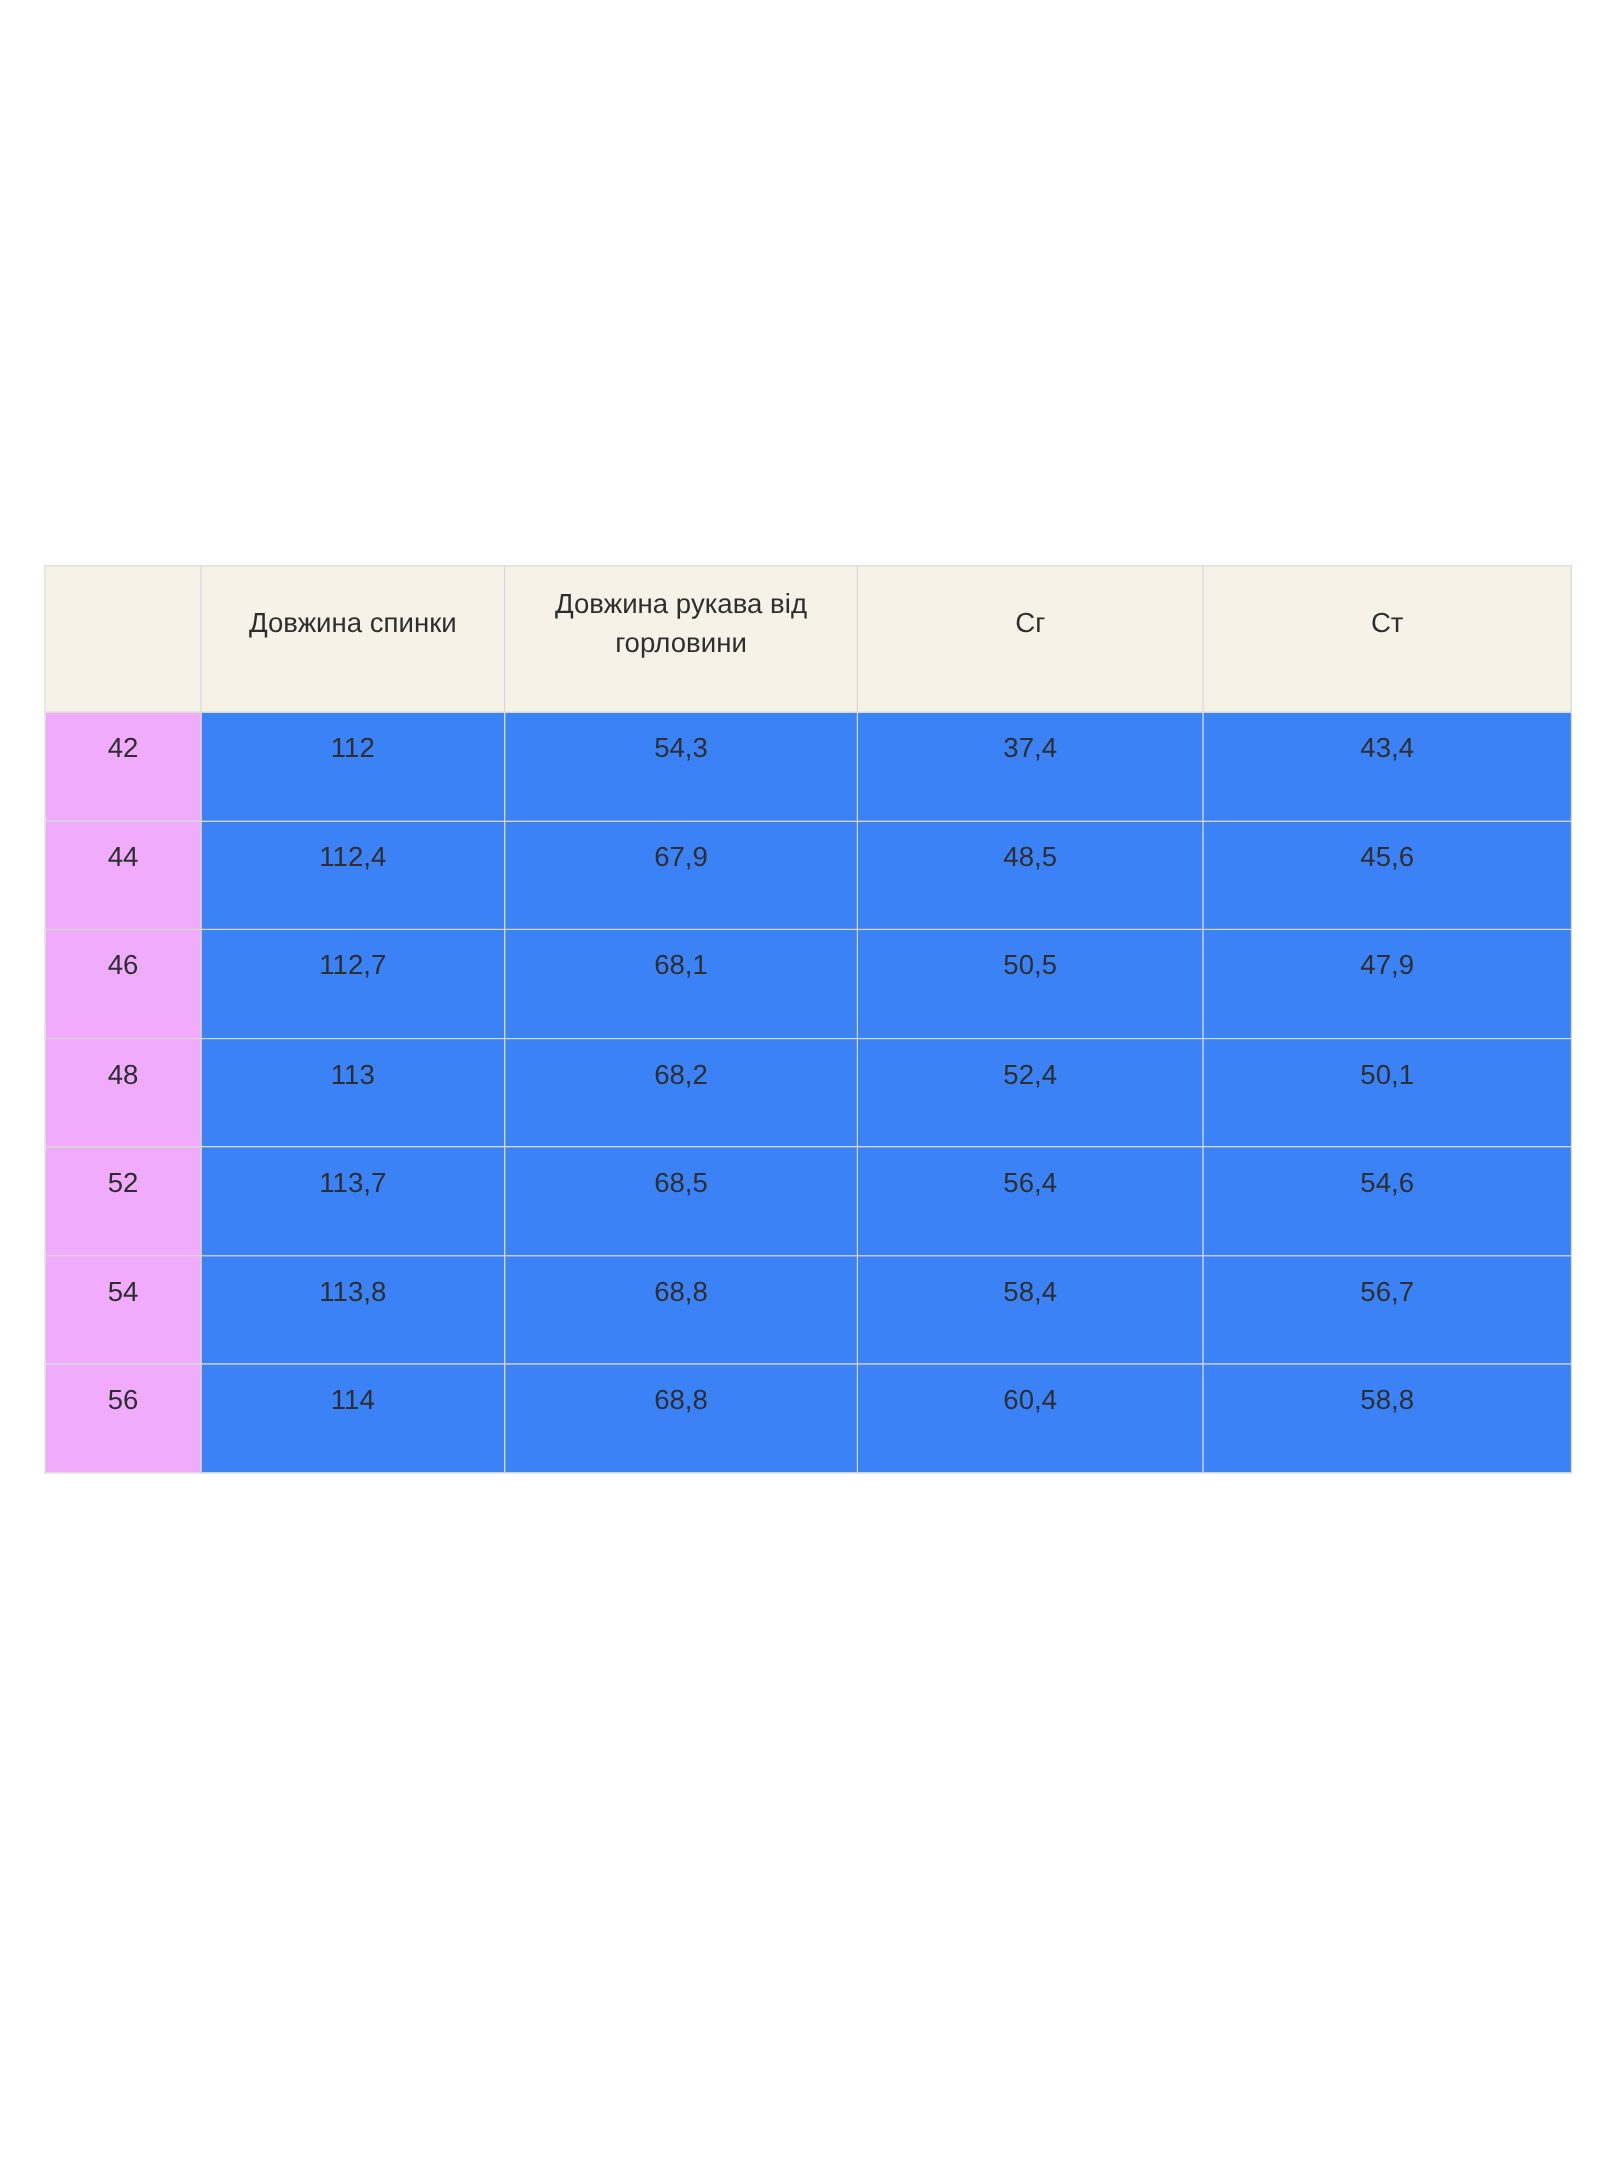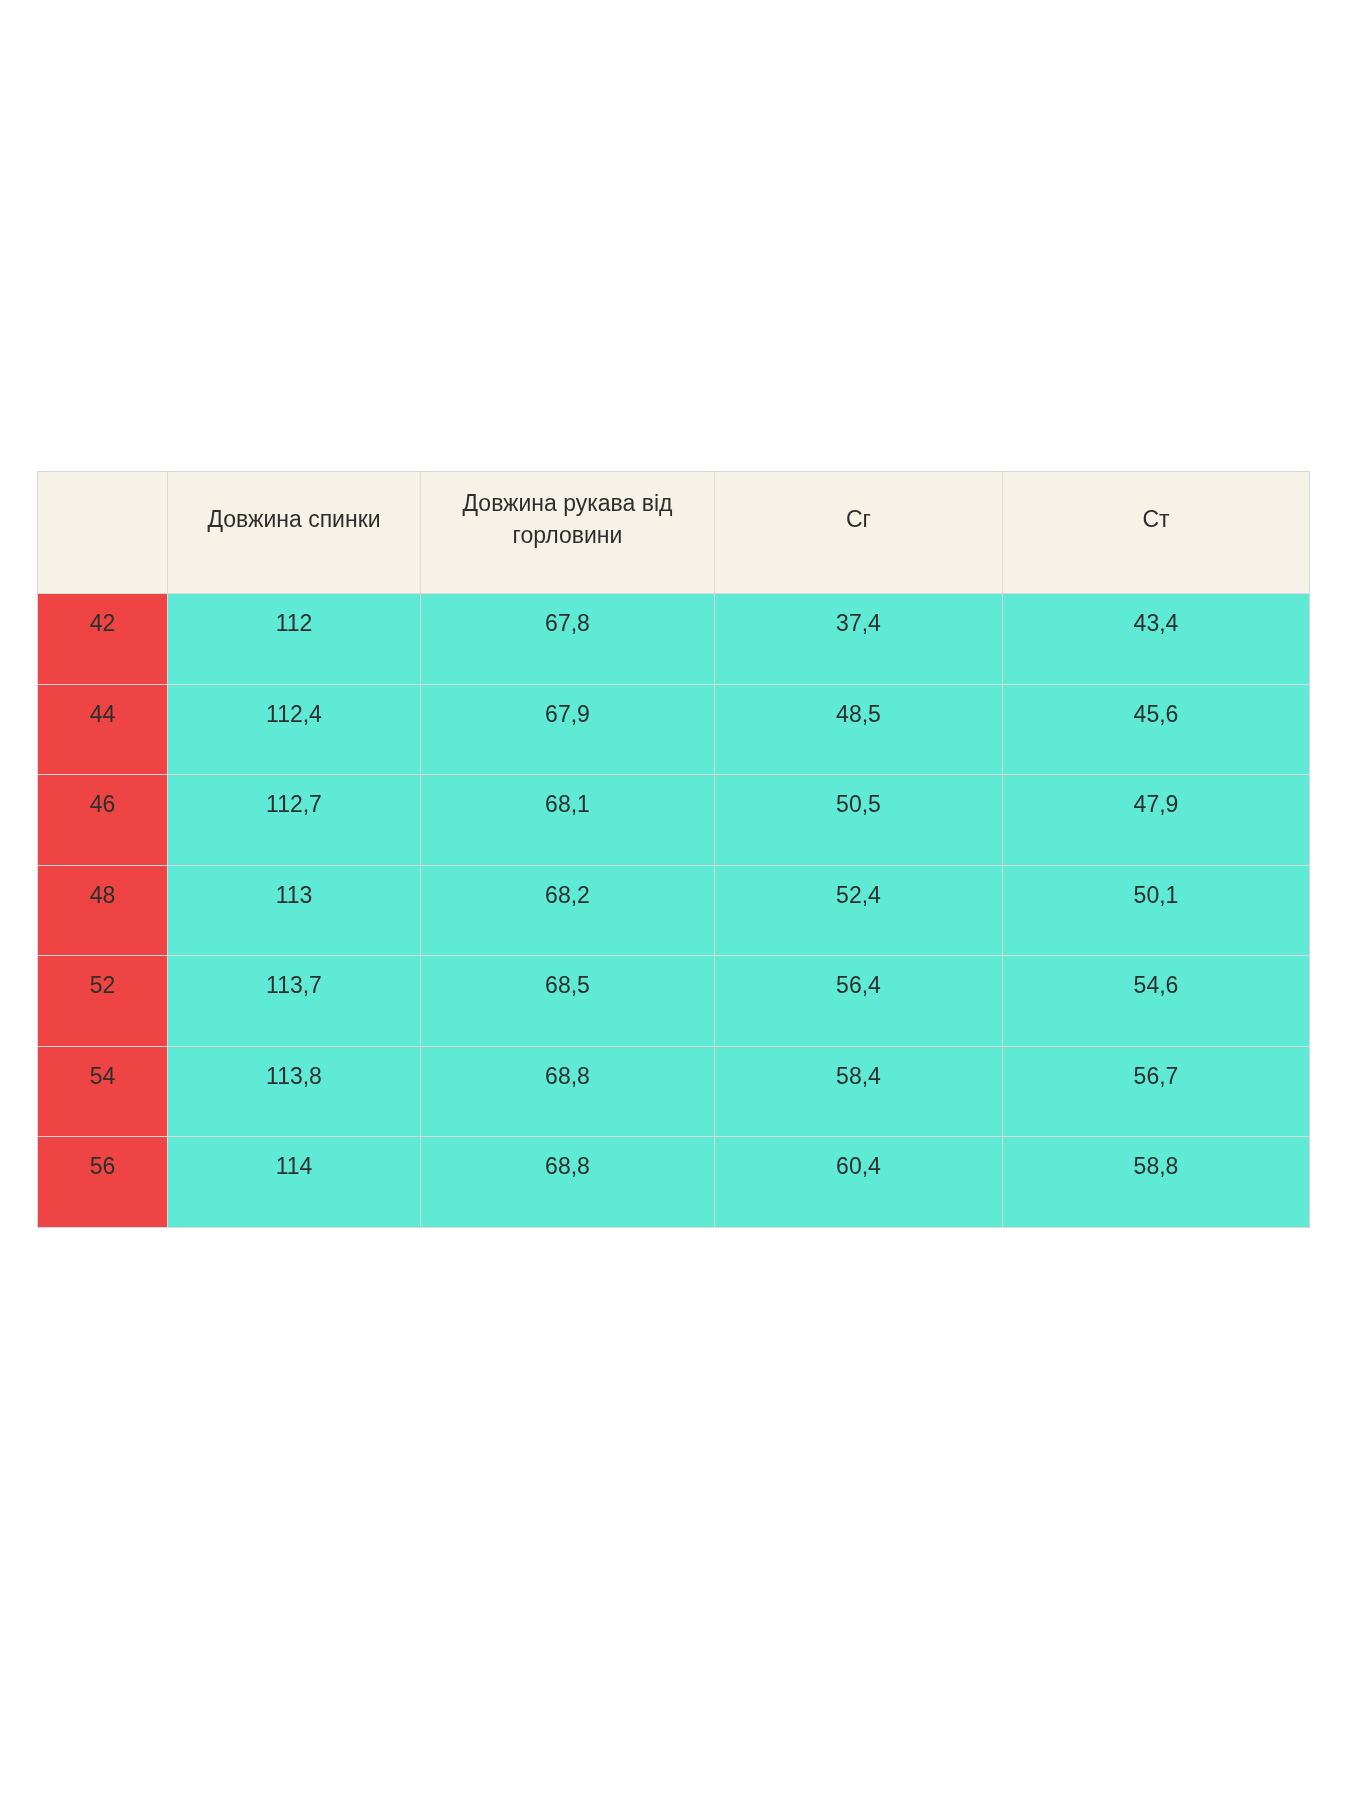--- a/index.html
+++ b/index.html
@@ -44,27 +44,27 @@
   table.size-chart thead th {
     background: #f6f2e8;
     vertical-align: middle;
     padding: 0 26px 26px 26px;
     line-height: 1.35;
   }
 
   
   table.size-chart tbody tr { height: 90.5px; }
   table.size-chart tbody td {
-    background: #5eead4;
+    background: #3b82f6;
     vertical-align: top;
     padding-top: 16px;
     line-height: 1.2;
   }
   table.size-chart tbody td.size-col {
-    background: #ef4444;
+    background: #f0abfc;
   }
 </style>
 </head>
 <body>
 
 <table class="size-chart">
   <colgroup>
     <col class="c0">
       <col class="c1">
       <col class="c2">
@@ -77,21 +77,21 @@
       <th>Довжина спинки</th>
       <th>Довжина рукава від горловини</th>
       <th>Сг</th>
       <th>Ст</th>
     </tr>
   </thead>
   <tbody>
     <tr>
       <td class="size-col">42</td>
       <td>112</td>
-      <td>67,8</td>
+      <td>54,3</td>
       <td>37,4</td>
       <td>43,4</td>
     </tr>
     <tr>
       <td class="size-col">44</td>
       <td>112,4</td>
       <td>67,9</td>
       <td>48,5</td>
       <td>45,6</td>
     </tr>

